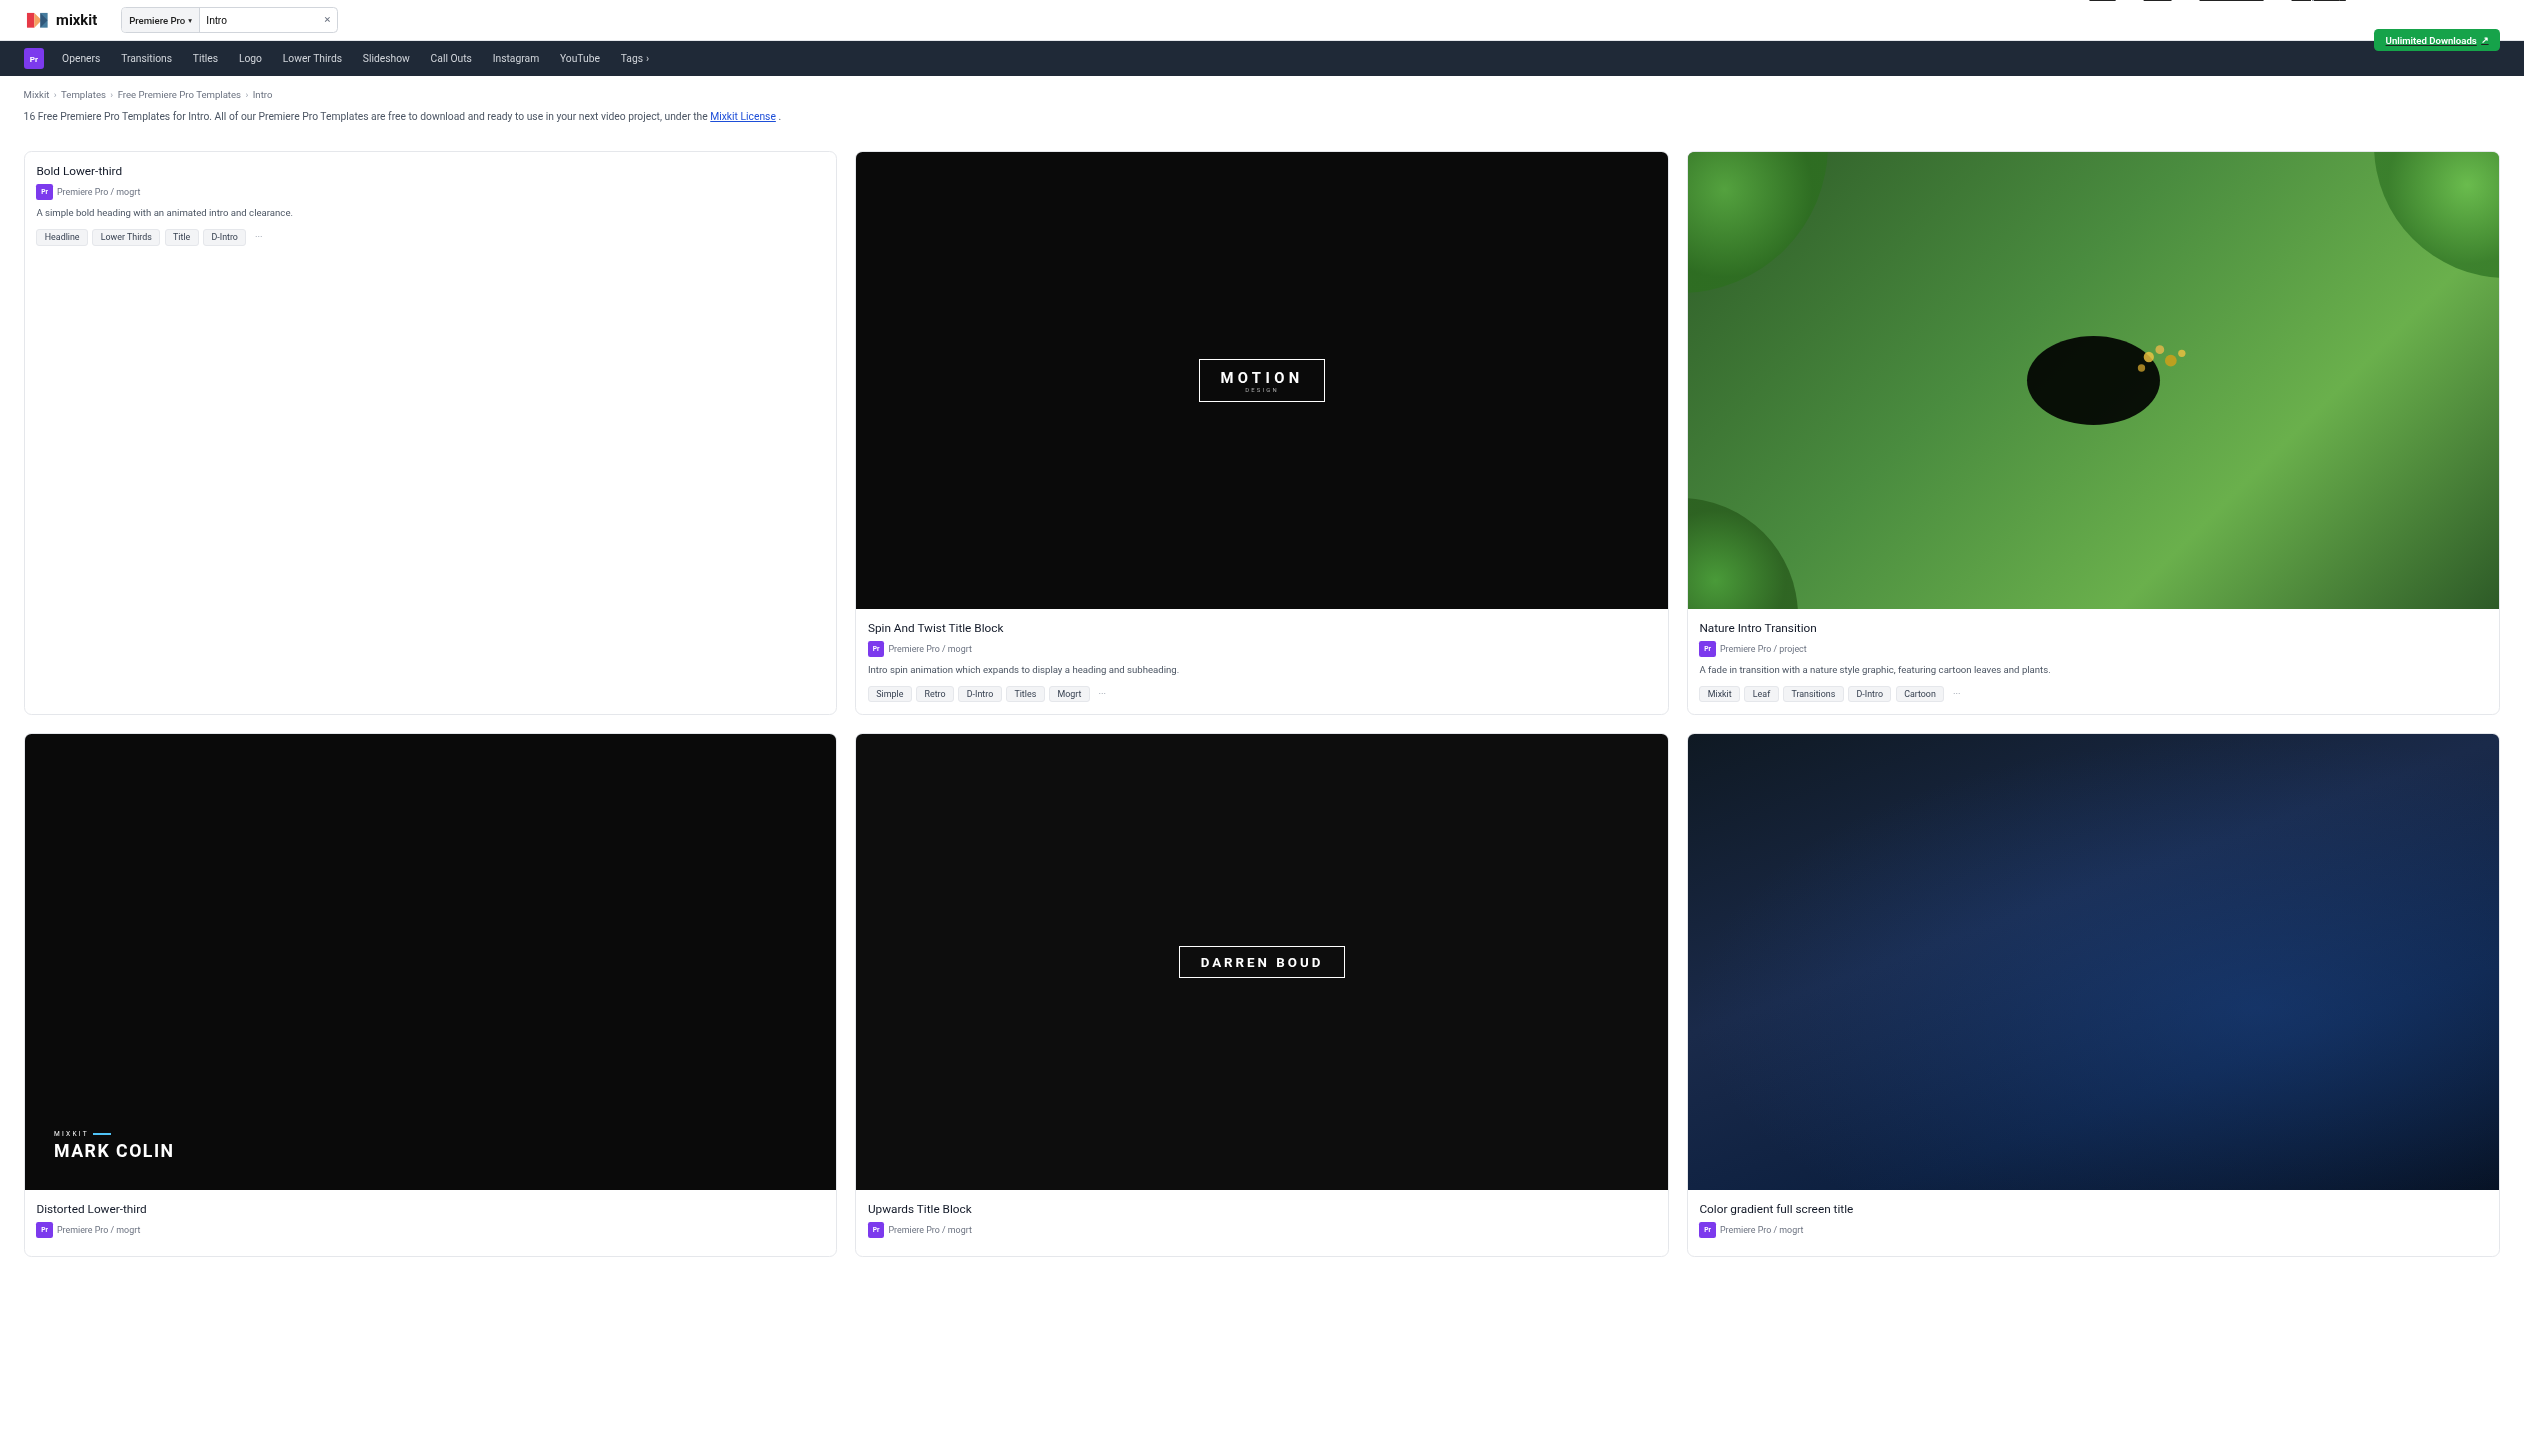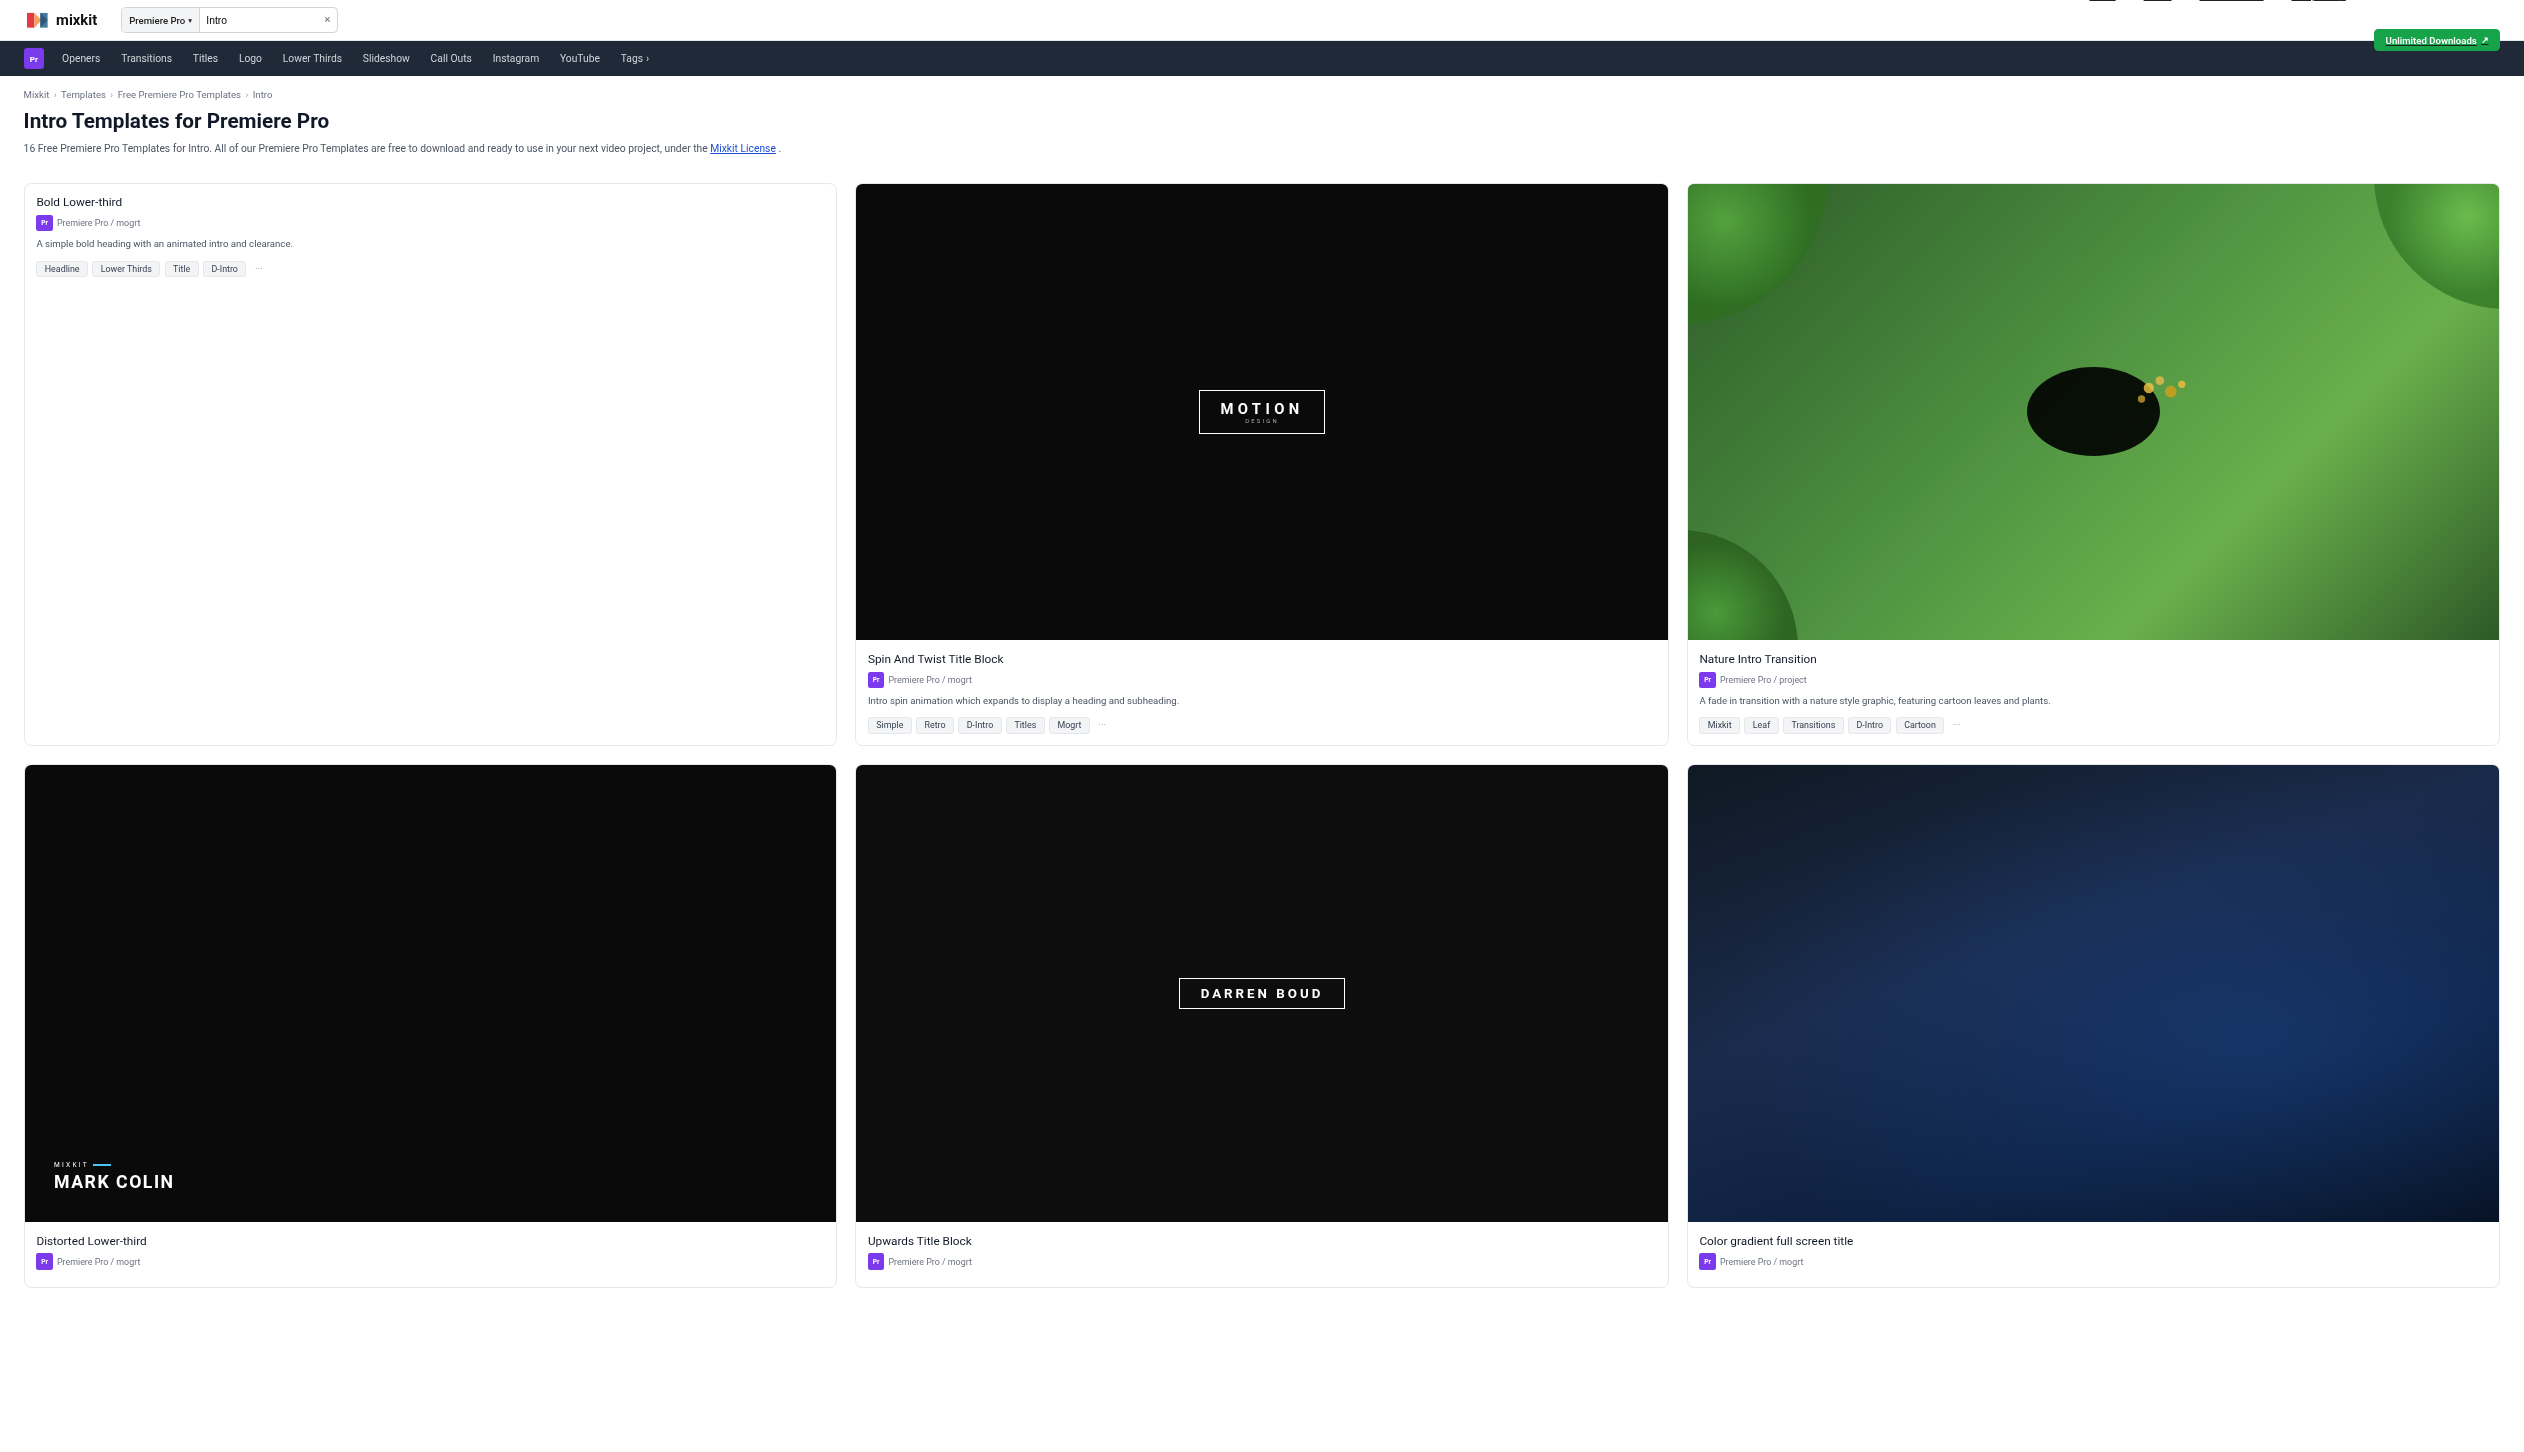--- a/index.html
+++ b/index.html
@@ -459,21 +459,20 @@
   <a href="#">Mixkit</a>
   <span class="breadcrumb-sep">›</span>
   <a href="#">Templates</a>
   <span class="breadcrumb-sep">›</span>
   <a href="#">Free Premiere Pro Templates</a>
   <span class="breadcrumb-sep">›</span>
   <span>Intro</span>
 </div>
 
 <div class="page-header">
-  <h1 class="page-title">Intro Templates for Premiere Pro</h1>
   <p class="page-description">
     <span>16 Free Premiere Pro Templates for Intro. All of our Premiere Pro Templates are free to download and ready to use in your next video project, under the</span>
     <a href="#">Mixkit License</a>
     <span>.</span>
   </p>
 </div>
 
 <div class="grid">
 
   <div class="card">

